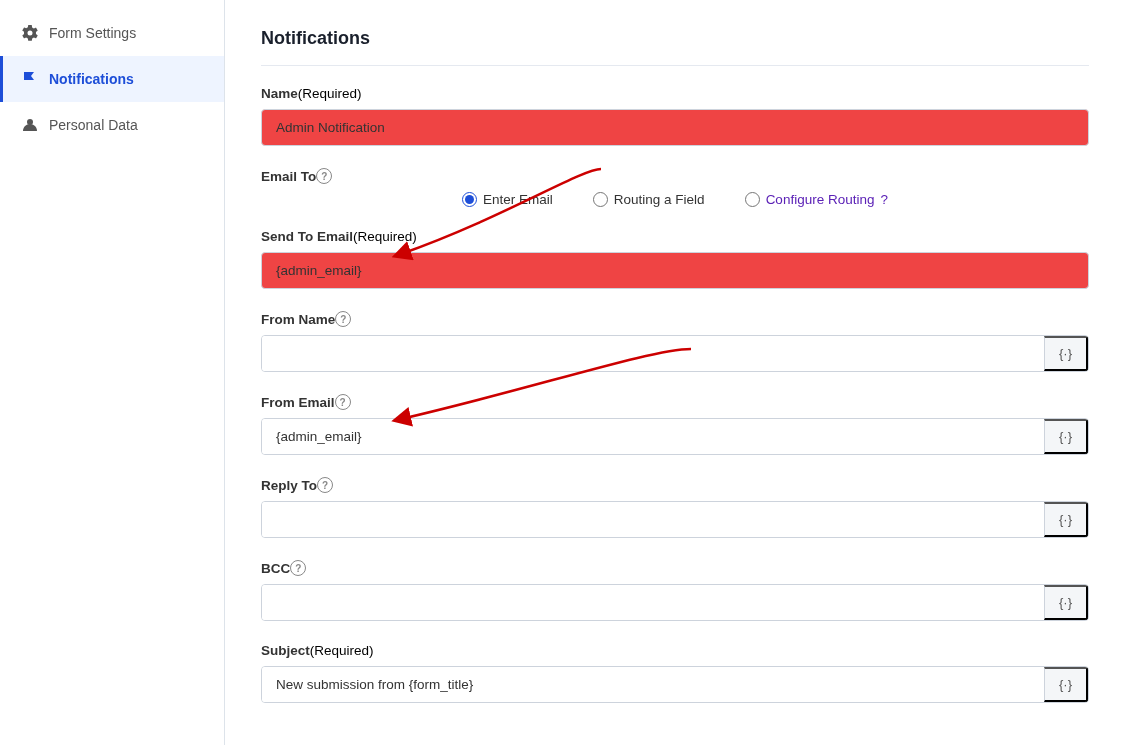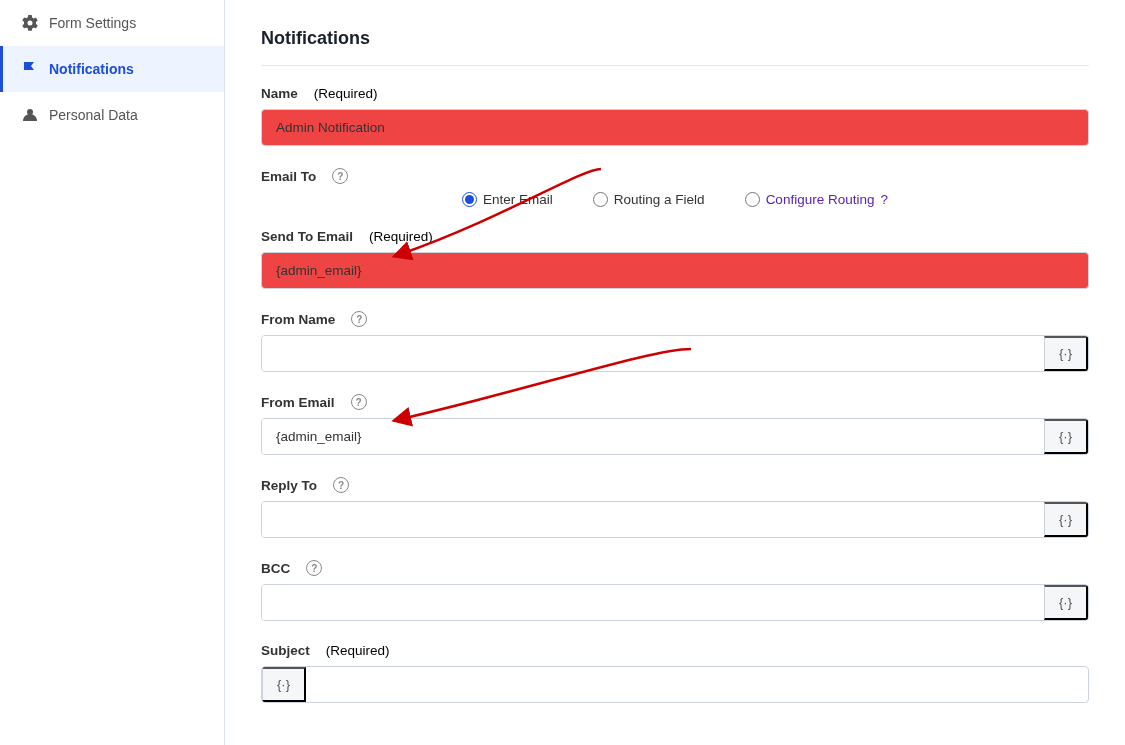--- a/index.html
+++ b/index.html
@@ -12,21 +12,21 @@
       overflow: hidden;
       font-size: 14px;
     }
 
     
     .sidebar {
       width: 225px;
       background: #fff;
       border-right: 1px solid #dde3ea;
       flex-shrink: 0;
-      padding-top: 0;
+      padding-top: 10px;
     }
     .sidebar-item {
       display: flex;
       align-items: center;
       gap: 10px;
       padding: 14px 18px;
       cursor: pointer;
       color: #555;
       font-size: 14px;
       border-left: 3px solid transparent;
@@ -67,21 +67,21 @@
       border-bottom: 1px solid #e5e9f0;
     }
 
     .form-group {
       margin-bottom: 22px;
     }
 
     .form-label {
       display: flex;
       align-items: flex-end;
-      gap: 16px;
+      gap: 0;
       font-size: 13.5px;
       font-weight: 600;
       color: #333;
       margin-bottom: 8px;
     }
     .form-label .required {
       color: #000000;
       font-weight: 400;
     }
     .form-label .help-icon {
@@ -301,17 +301,18 @@
       <button class="merge-btn">{·}</button>
     </div>
   </div>
 
   <div class="form-group">
     <div class="form-label">
       <span>Subject</span>
       <span class="required">(Required)</span>
     </div>
     <div class="input-with-btn">
+      <input type="text" value="New submission from {form_title}" style="">
       <button class="merge-btn">{·}</button>
     </div>
   </div>
 
 </main>
 
 </body></html>

